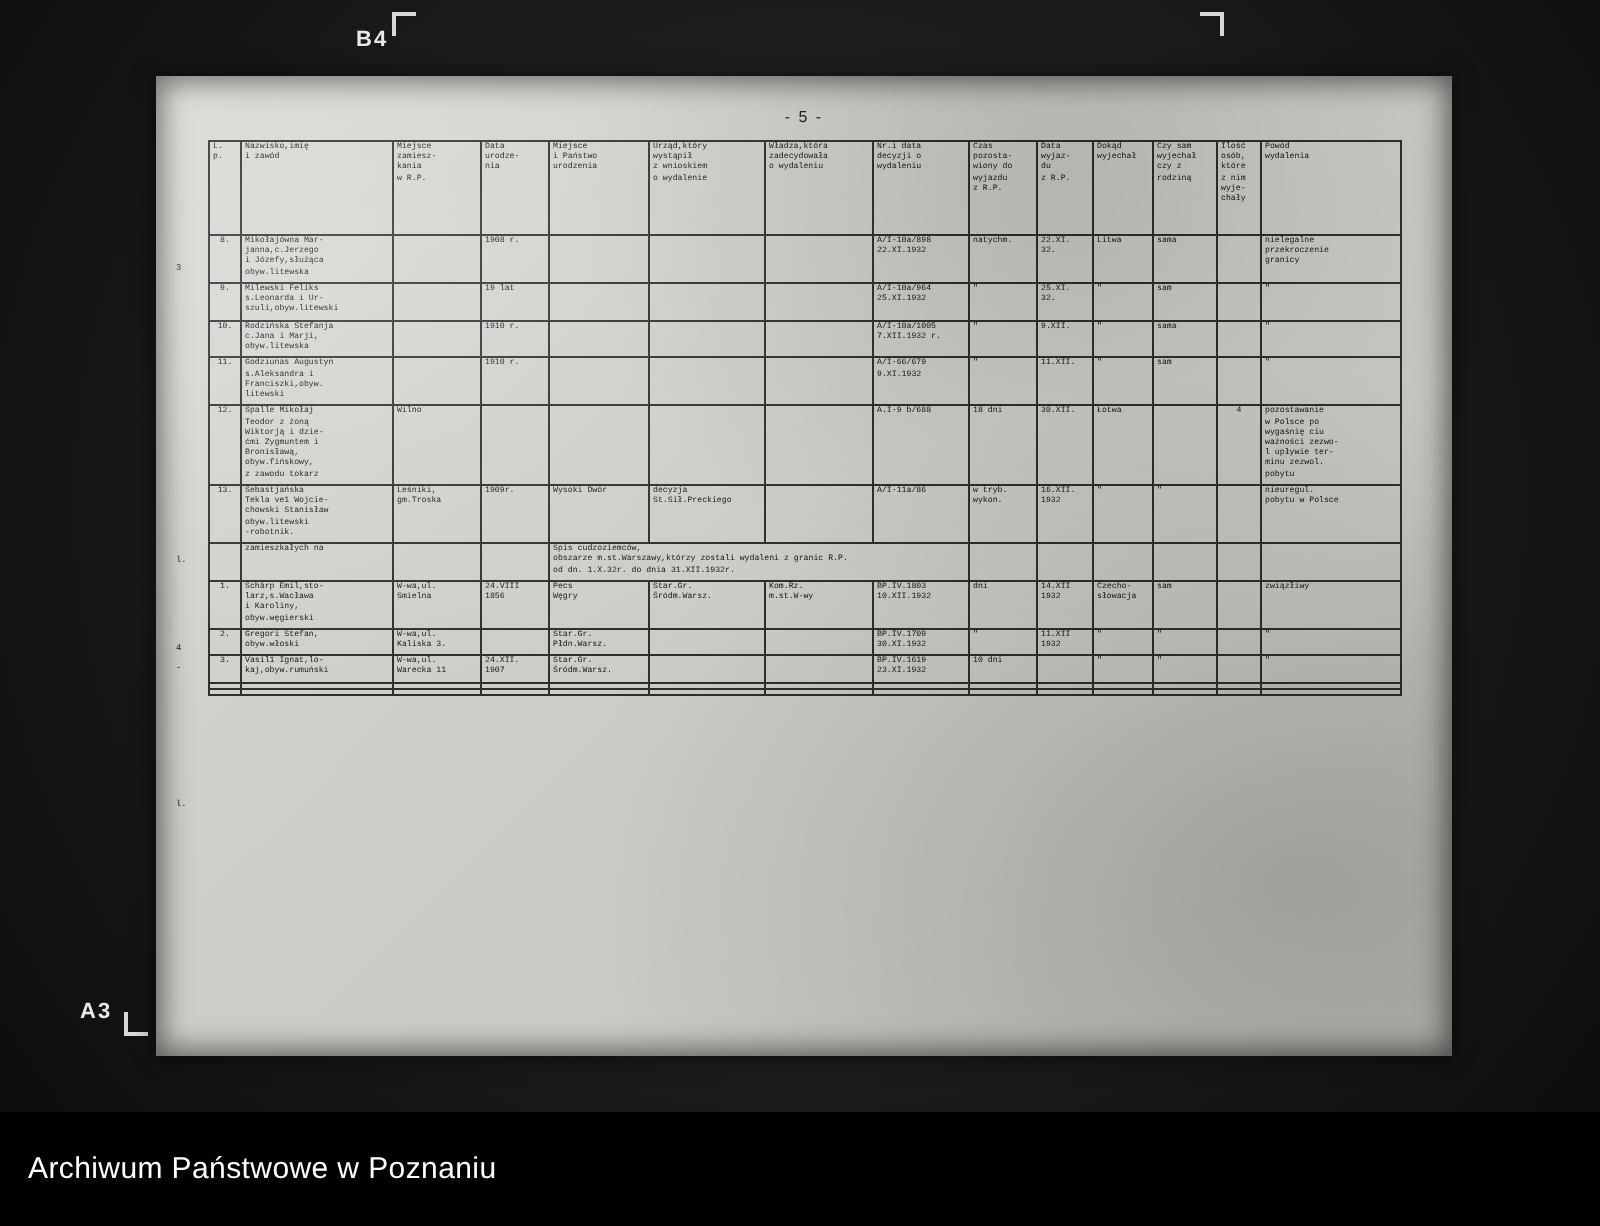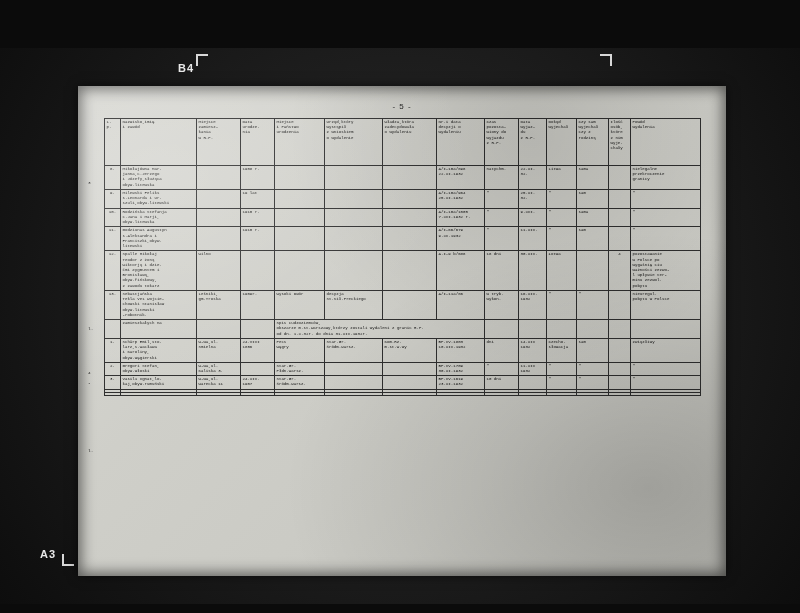--- a/index.html
+++ b/index.html
@@ -8,21 +8,20 @@
     background:#000;
     font-family:"Liberation Sans", sans-serif;
   }
   #stage{position:relative;width:800px;height:613px;background:#0b0b0b;}
 
   
   .film{
     position:absolute;left:0;top:0;width:800px;height:556px;
     background:
       radial-gradient(circle at 50% 45%, #2a2a2a 0%, #1b1b1b 55%, #0d0d0d 100%);
-    margin-top: 48px;
   }
   
   .regmark{position:absolute;color:#e8e8e8;font-size:11px;font-weight:bold;letter-spacing:1px;}
   .corner{position:absolute;border-color:#d8d8d8;}
 
   
   .page{
     position:absolute;left:78px;top:38px;width:648px;height:490px;
     background:linear-gradient(135deg,#d9d9d4 0%, #cfcfc9 35%, #c9c9c3 70%, #bdbdb7 100%);
     box-shadow:0 0 14px 3px rgba(0,0,0,.55) inset, 0 0 10px rgba(0,0,0,.6);
@@ -433,13 +432,16 @@
             <td></td>
               <td></td>
             <td></td>
               <td></td>
           </tr>
         </tbody>
       </table>
     </div>
   </div>
 
+  <div class="footer">
+    <span>Archiwum Państwowe w Poznaniu</span>
+  </div>
 </div>
 
 </body></html>

